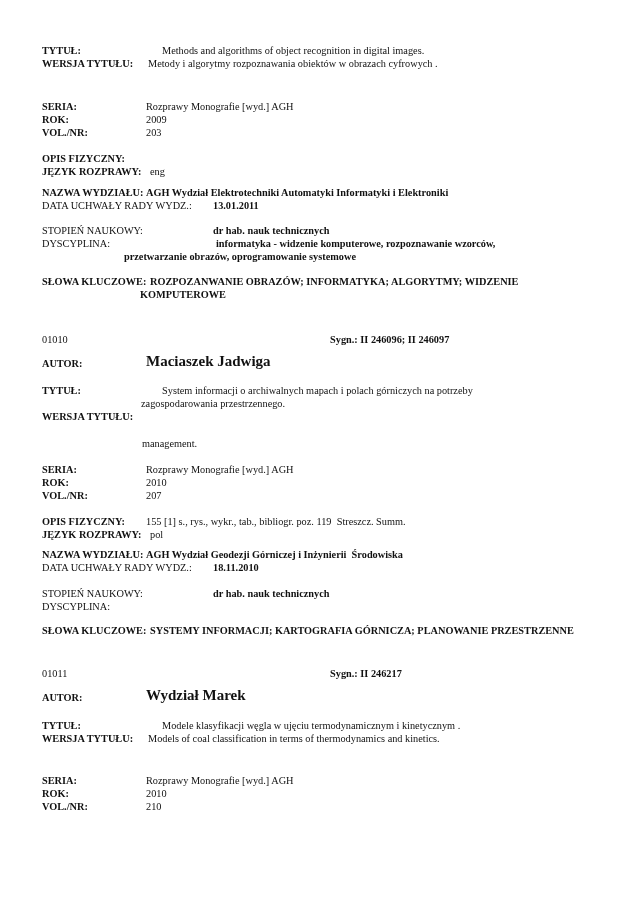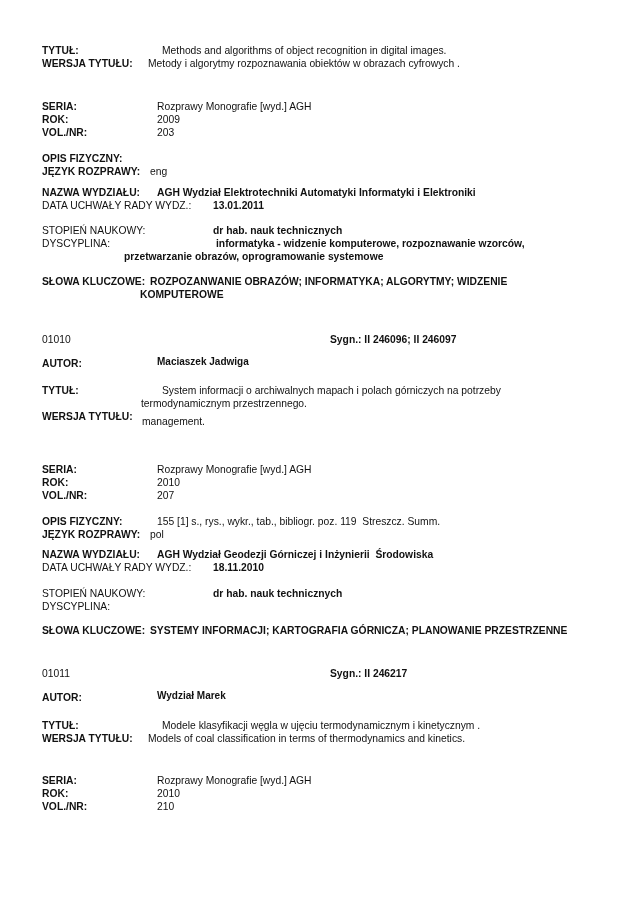--- a/index.html
+++ b/index.html
@@ -6,27 +6,27 @@
   .page{
     position:relative;
     width:635px;height:898px;
     background:#ffffff;
     font-family:"Liberation Sans","DejaVu Sans",sans-serif;
     font-size:10.3px;
     line-height:13px;
     color:#111111;
     overflow:hidden;
   }
-  .line{position:absolute;left:0;width:625px;height:13px;white-space:pre;}
+  .line{position:absolute;left:0;width:625px;height:13px;white-space:pre;font-family:Liberation Serif, serif;}
   .lbl{position:absolute;left:42px;top:0;white-space:pre;}
   .v{position:absolute;top:0;white-space:pre;}
   .b{font-weight:bold;}
-  .x124{left:124px}.x140{left:140px}.x141{left:141px}.x142{left:142px}.x148{left:148px}.x150{left:150px}.x157{left:157px}
+  .x124{left:124px}.x140{left:140px}.x141{left:141px}.x142{left:142px}.x148{left:148px}.x150{left:150px}.x157{left:146px}
   .x162{left:162px}.x213{left:213px}.x216{left:216px}.x330{left:330px}
-  .autor-name{font-size:10px;}
+  .autor-name{font-size:15px;}
 </style>
 </head>
 <body>
 
 <div class="page">
 
   <div>
     <div class="line" style="top:44px">
       <span class="lbl b">TYTUŁ:</span>
       <span class="v x162">Methods and algorithms of object recognition in digital images.</span>
@@ -89,26 +89,26 @@
     </div>
     <div class="line" style="top:355px;height:16px">
       <span class="lbl b" style="top:2px">AUTOR:</span>
       <span class="v x157 b autor-name">Maciaszek Jadwiga</span>
     </div>
     <div class="line" style="top:384px">
       <span class="lbl b">TYTUŁ:</span>
       <span class="v x162">System informacji o archiwalnych mapach i polach górniczych na potrzeby</span>
     </div>
     <div class="line" style="top:397px">
-      <span class="v x141">termodynamicznym przestrzennego.</span>
+      <span class="v x141">zagospodarowania przestrzennego.</span>
     </div>
     <div class="line" style="top:410px">
       <span class="lbl b">WERSJA TYTUŁU:</span>
     </div>
-    <div class="line" style="top:415px">
+    <div class="line" style="top:437px">
       <span class="v x142">management.</span>
     </div>
     <div class="line" style="top:463px">
       <span class="lbl b">SERIA:</span>
       <span class="v x157">Rozprawy Monografie [wyd.] AGH</span>
     </div>
     <div class="line" style="top:476px">
       <span class="lbl b">ROK:</span>
       <span class="v x157">2010</span>
     </div>

